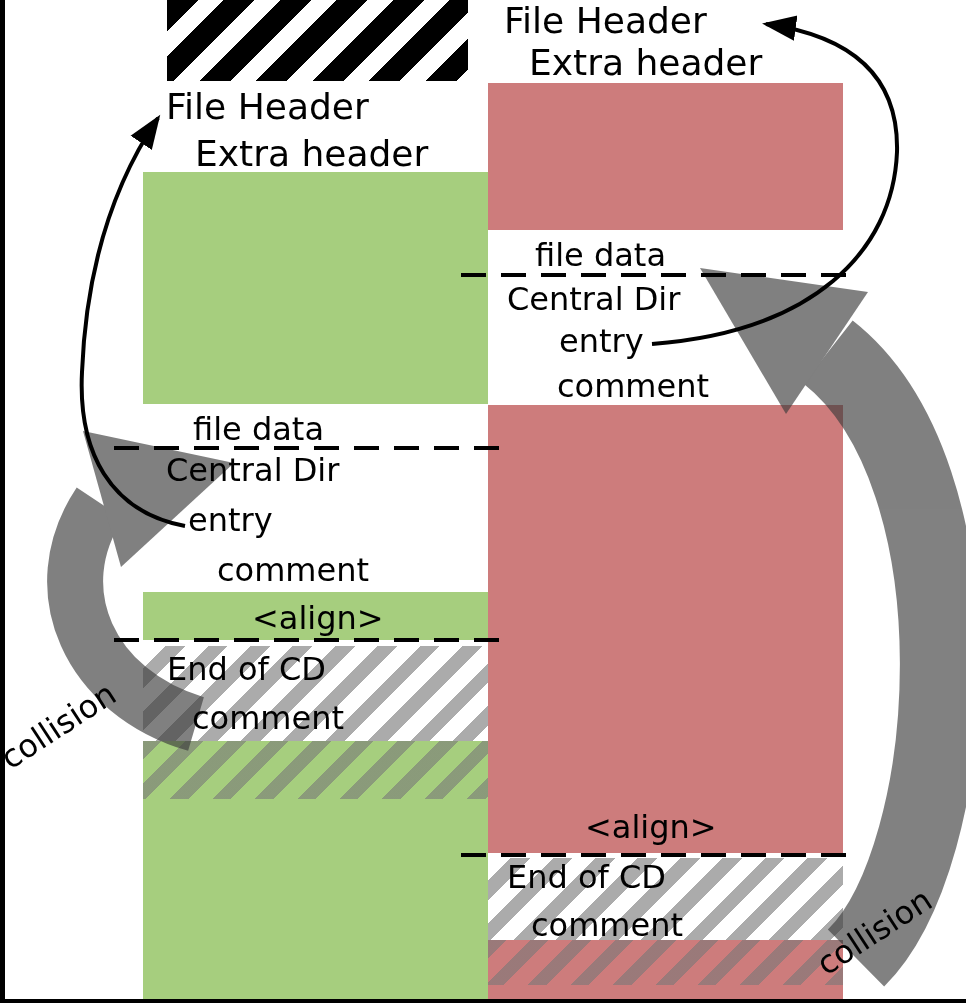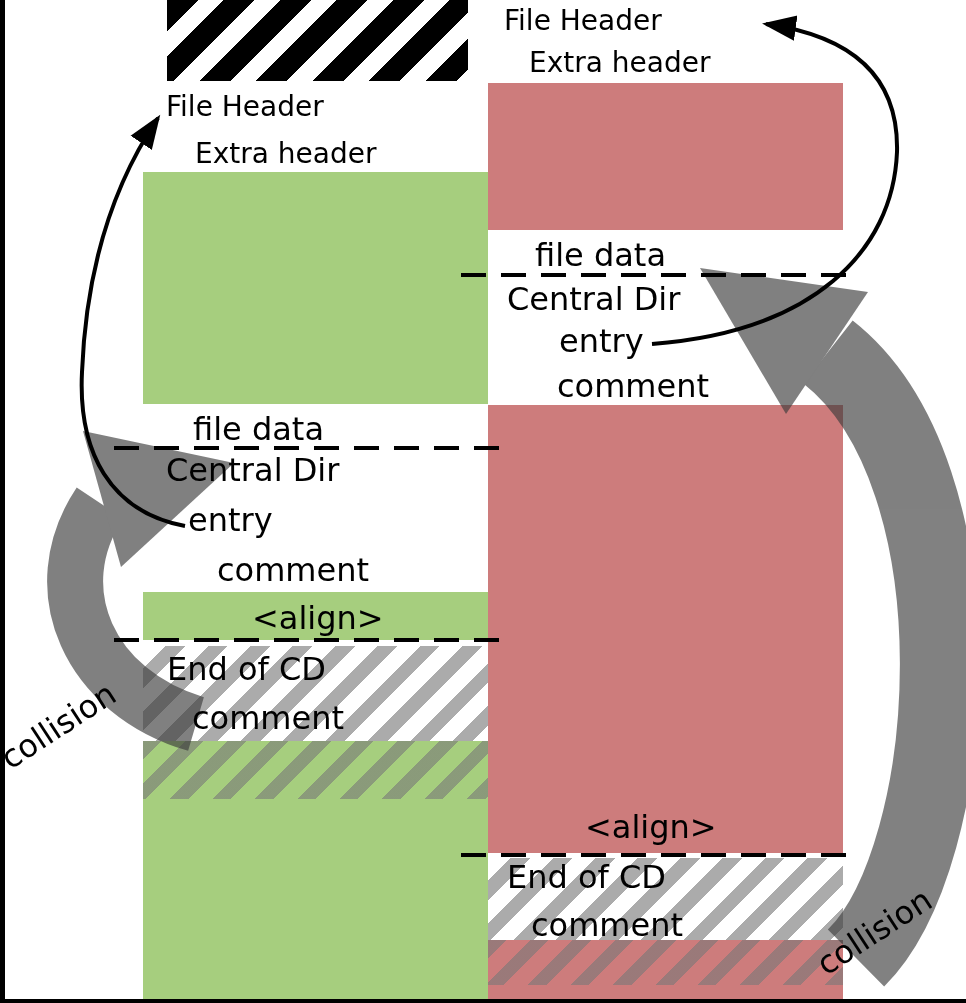--- a/index.html
+++ b/index.html
@@ -26,21 +26,21 @@
   }
   .hatch-red{
     background-color:#cd7c7c;
     background-image:repeating-linear-gradient(135deg,rgba(120,120,120,0.6) 0 13px,transparent 13px 30px);
   }
   .label{
     position:absolute;
     font-size:32px;line-height:38px;
     white-space:nowrap;z-index:6;
   }
-  .label-lg{font-size:28px;line-height:42px;}
+  .label-lg{font-size:36px;line-height:42px;}
   .rot{
     transform:rotate(-33deg);
     transform-origin:0 50%;
   }
   #overlay{
     position:absolute;left:0;top:0;z-index:5;pointer-events:none;
   }
   .edge{position:absolute;background:#000;z-index:7;}
 </style>
 </head>

